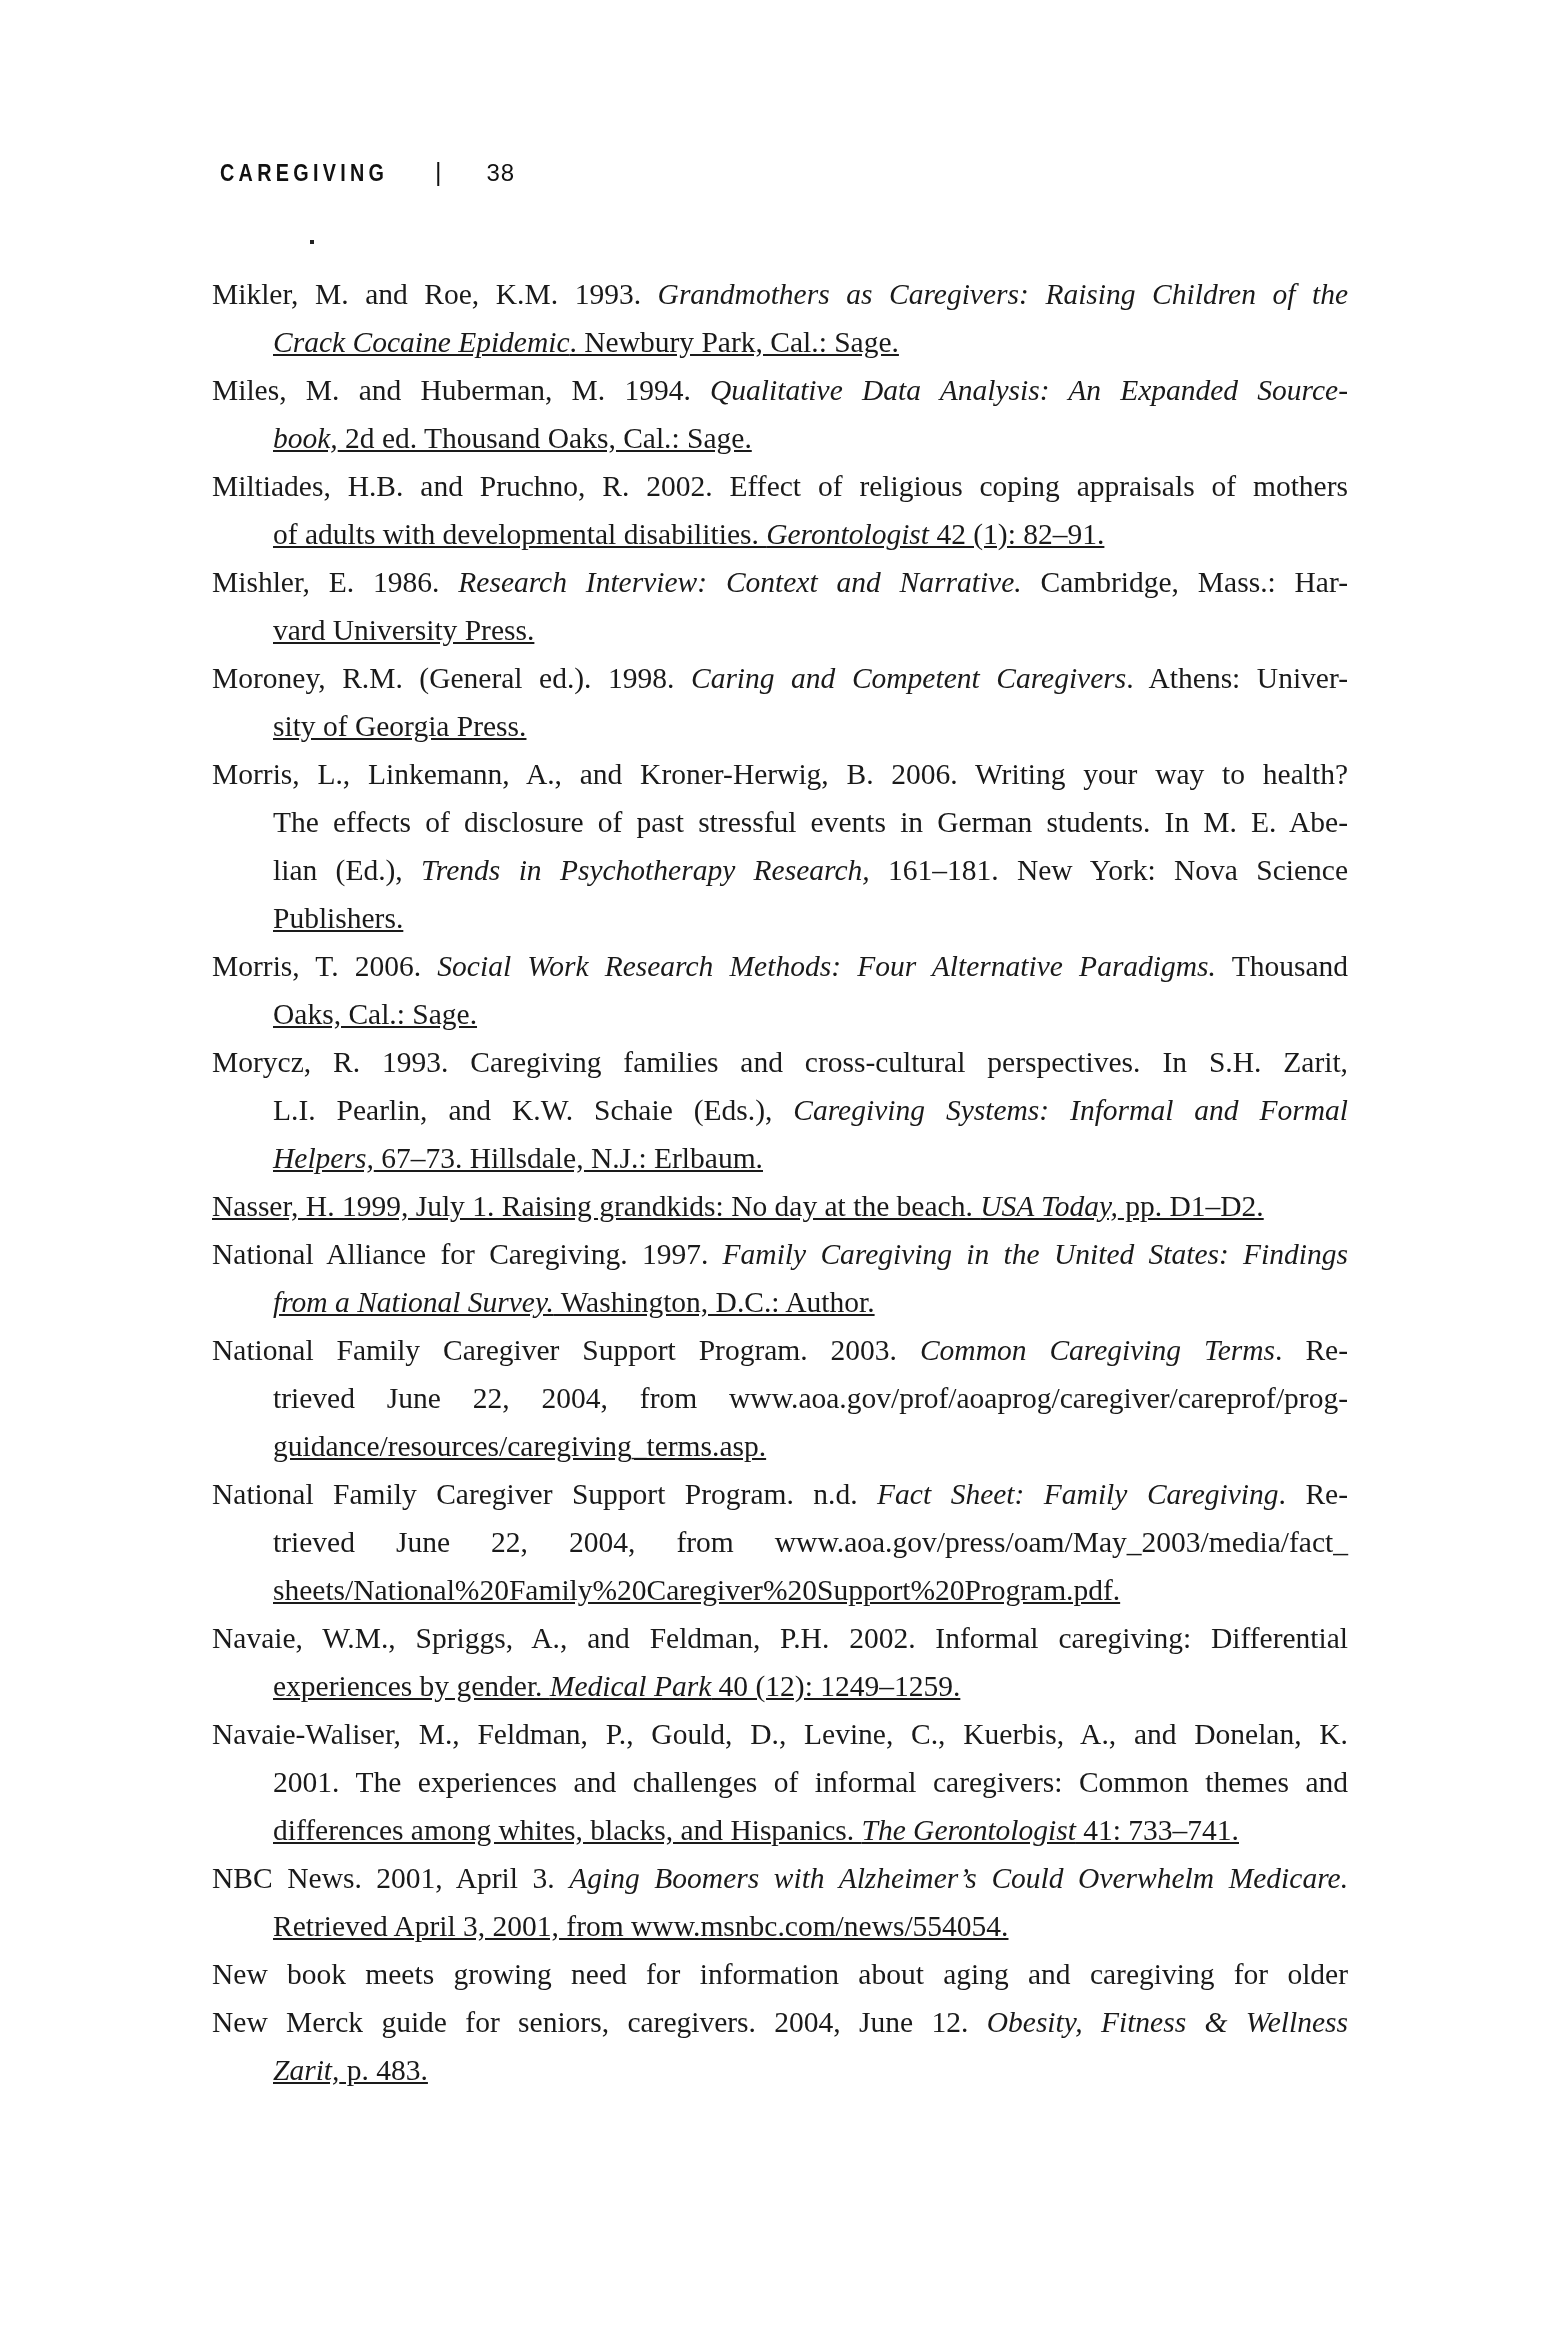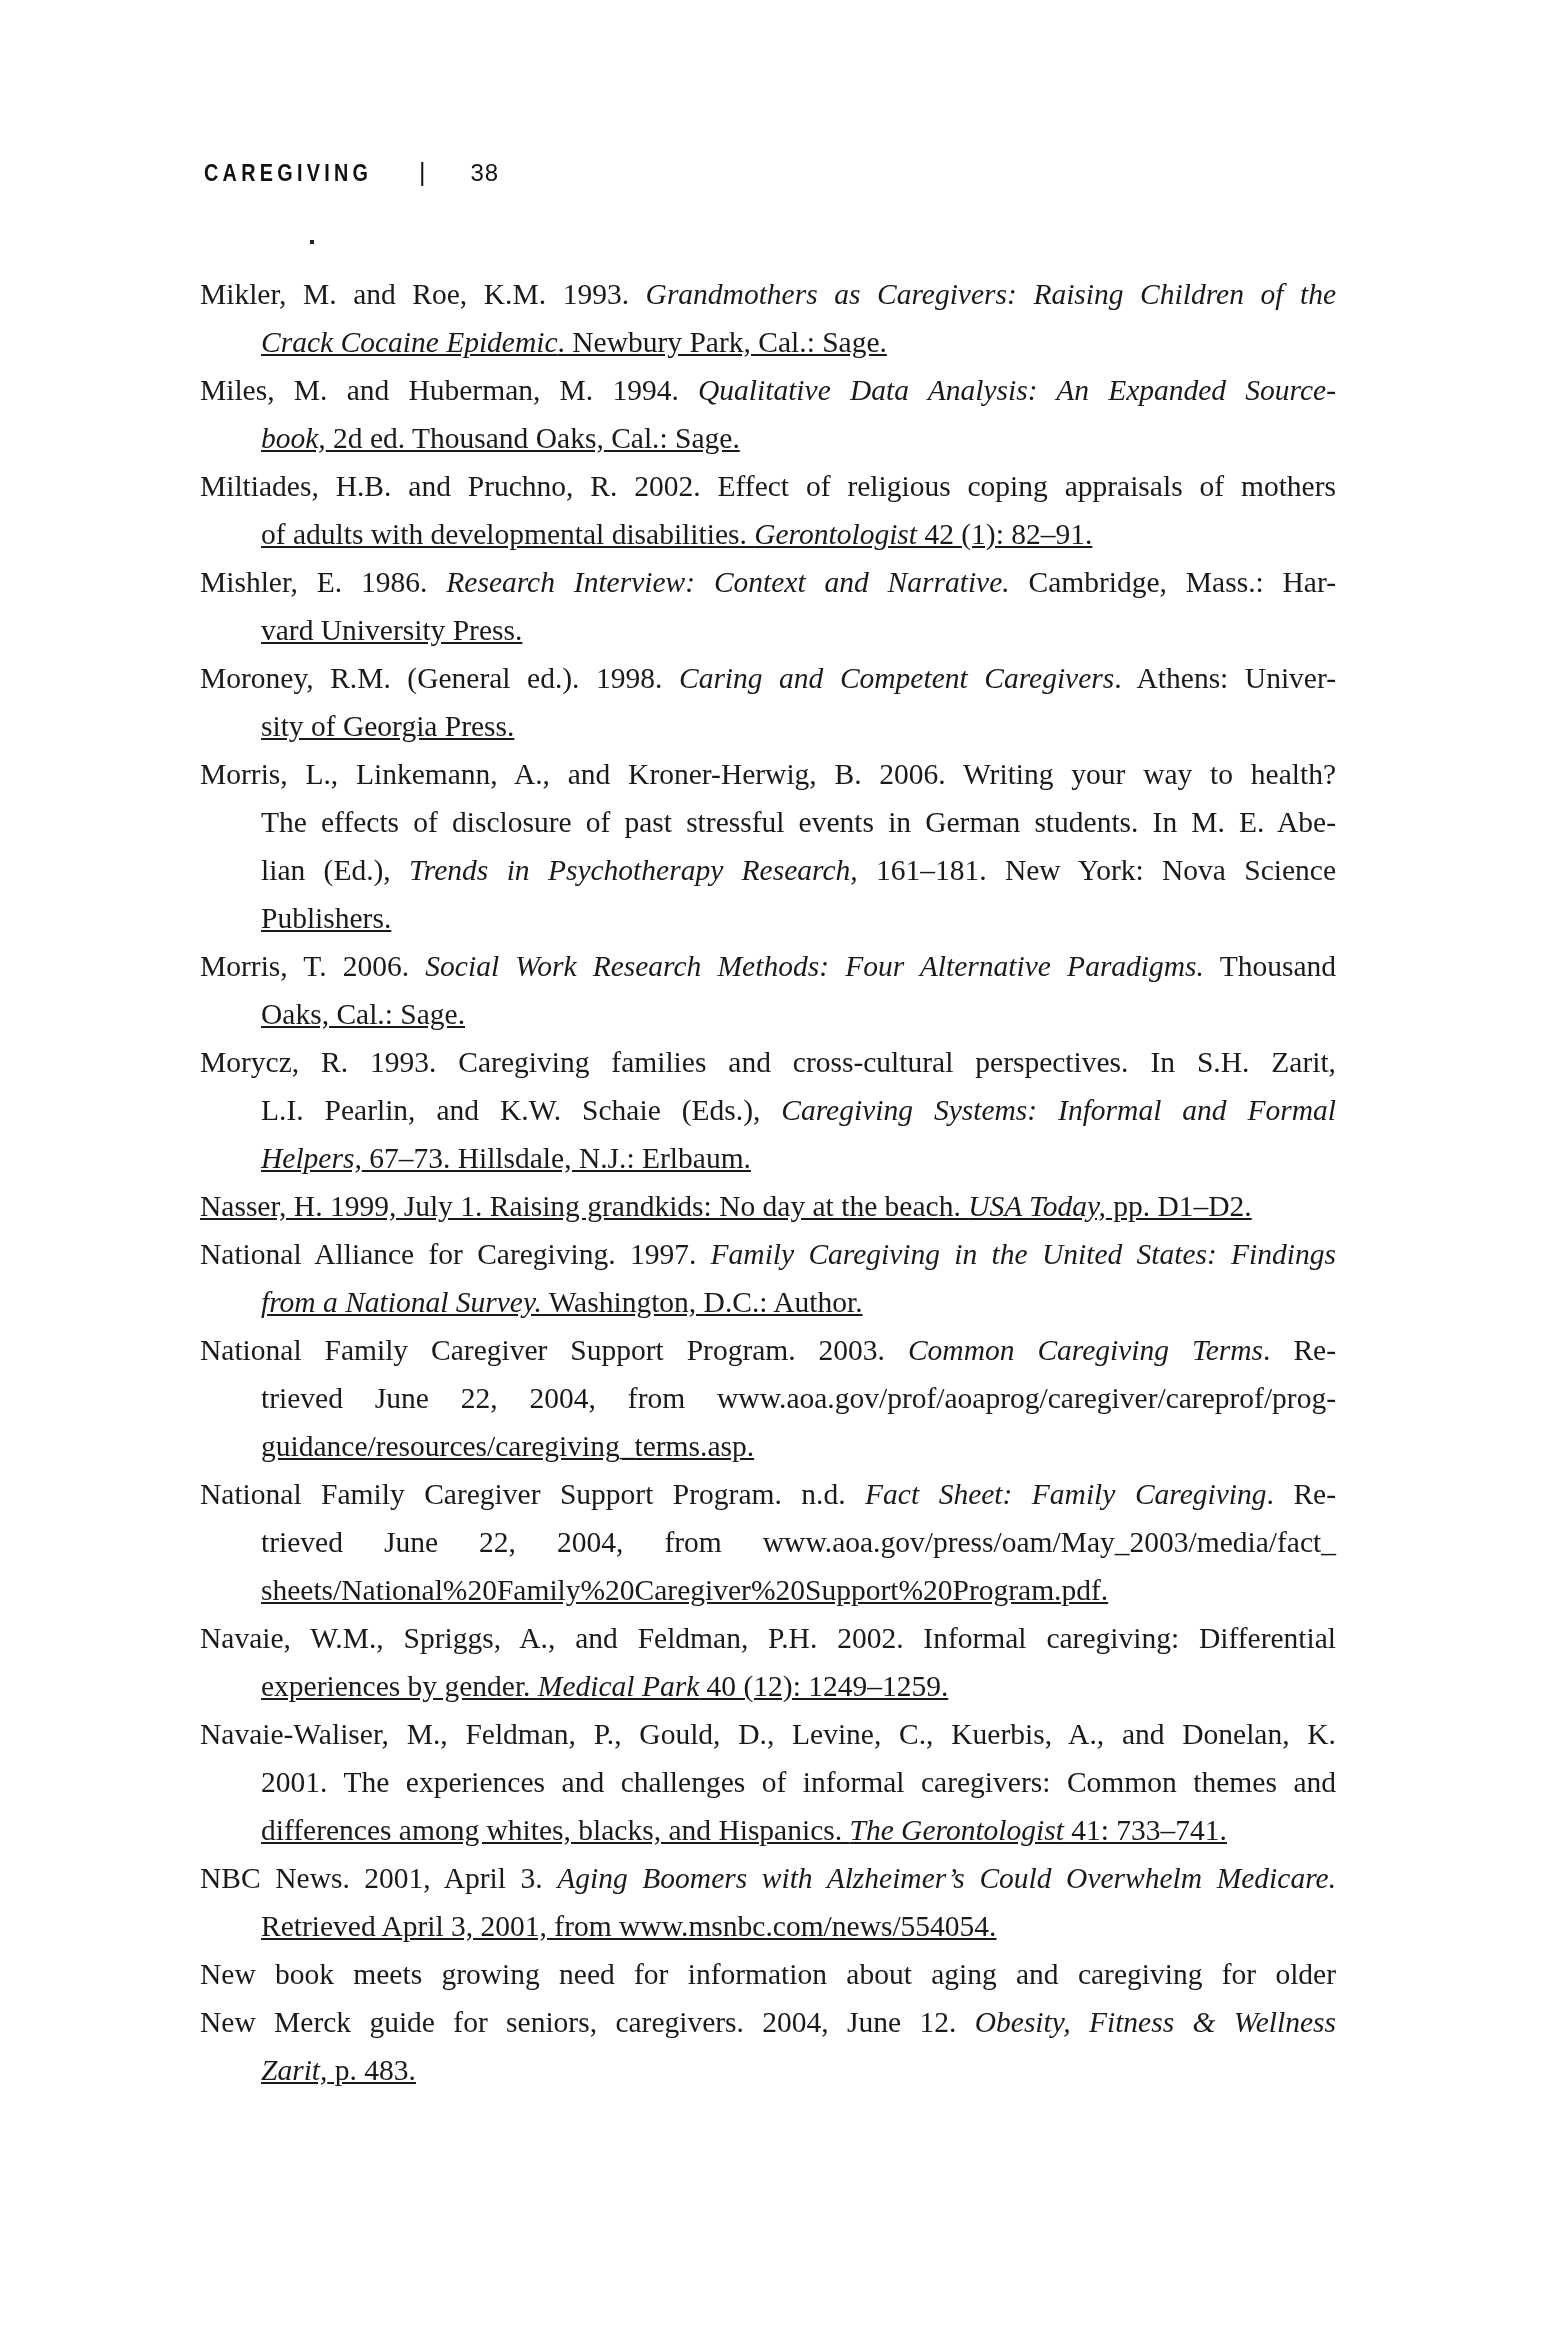--- a/index.html
+++ b/index.html
@@ -9,21 +9,21 @@
     }
     body {
       width: 1565px;
       height: 2332px;
       position: relative;
       overflow: hidden;
       color: #1a1a1a;
     }
     .running-head {
       position: absolute;
-      left: 204px;
+      left: 220px;
       top: 158px;
       height: 28.5px;
       display: flex;
       align-items: baseline;
       font-family: "Liberation Sans", sans-serif;
       color: #111;
       justify-content: space-between;
     }
     .running-head .section {
       font-weight: bold;
@@ -48,21 +48,21 @@
     .stray-dot {
       position: absolute;
       left: 310px;
       top: 240px;
       width: 3.8px;
       height: 3.8px;
       background: #222;
     }
     .references {
       position: absolute;
-      left: 200px;
+      left: 212px;
       top: 270px;
       width: 1136px;
       font-family: "Liberation Serif", serif;
       font-size: 29.5px;
       line-height: 48px;
       color: #1a1a1a;
     }
     .ref {
       text-indent: -61px;
       padding-left: 61px;

